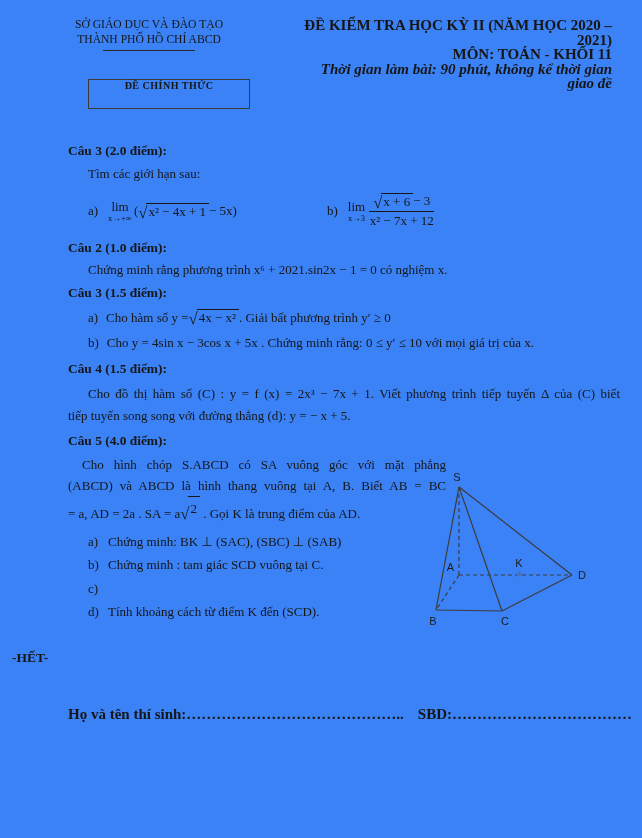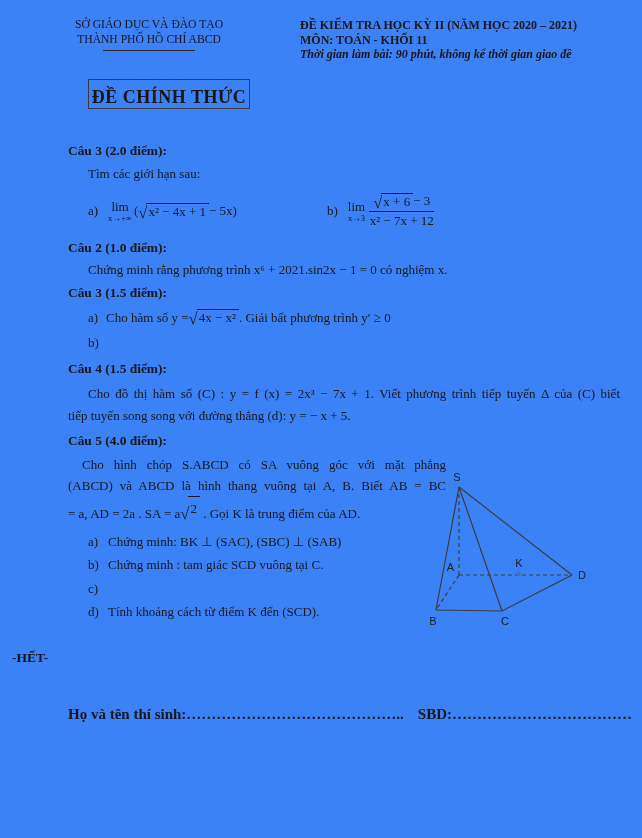--- a/index.html
+++ b/index.html
@@ -20,29 +20,29 @@
     position: absolute; left: 55px; top: 18px; width: 188px;
     text-align: center; font-size: 11.6px; line-height: 14.5px;
   }
   .header-left .l3 { font-weight: bold; }
   .header-left .rule {
     width: 92px; height: 0; border-bottom: 1.4px solid #2a2a2a;
     margin: 3px auto 0 auto;
   }
   .header-right {
     position: absolute; left: 300px; top: 18px; width: 312px;
-    text-align: left; font-size: 12px; line-height: 14.5px; font-weight: bold;
+    text-align: right; font-size: 15px; line-height: 14.5px; font-weight: bold;
   }
   .header-right .l3 { font-style: italic; }
 
   .official-box {
     position: absolute; left: 88px; top: 79px; width: 162px; height: 30px;
     border: 1.8px solid #3a3a3a;
-    display: flex; align-items: flex-end; justify-content: center;
-    font-weight: bold; font-size: 18px; letter-spacing: 0.5px;
+    display: flex; align-items: flex-start; justify-content: center;
+    font-weight: bold; font-size: 10px; letter-spacing: 0.5px;
   }
 
   
   .main {
     position: absolute; left: 68px; top: 143px; width: 552px;
   }
   .qheading { font-weight: bold; font-size: 13.4px; line-height: 16px; }
   .indent { padding-left: 20px; }
   .just  { text-align: justify; text-align-last: justify; }
 
@@ -160,20 +160,21 @@
       <span class="f-label">a)</span>
       <span>Cho hàm số  y = </span>
       <span class="sqrt">
         <span class="sg">√</span>
         <span class="rc">4x − x²</span>
       </span>
       <span> .  Giải bất phương trình  y′ ≥ 0</span>
     </div>
     <div class="mrow indent m9">
       <span class="f-label">b)</span>
+      <span>Cho  y = 4sin x − 3cos x + 5x . Chứng minh rằng:  0 ≤ y′ ≤ 10 với mọi giá trị của x.</span>
     </div>
 
     <div class="qheading m10">Câu 4 (1.5 điểm):</div>
     <div class="just m6" style="text-indent:20px; line-height:22px;">Cho đồ thị hàm số  (C) : y = f (x) = 2x³ − 7x + 1.  Viết phương trình tiếp tuyến  Δ  của (C) biết</div>
     <div style="line-height:22px;">tiếp tuyến song song với đường thẳng (d): y =  − x + 5.</div>
 
     <div class="qheading m6">Câu 5 (4.0 điểm):</div>
 
     <div class="q5-wrap">
       <div class="q5-text">

